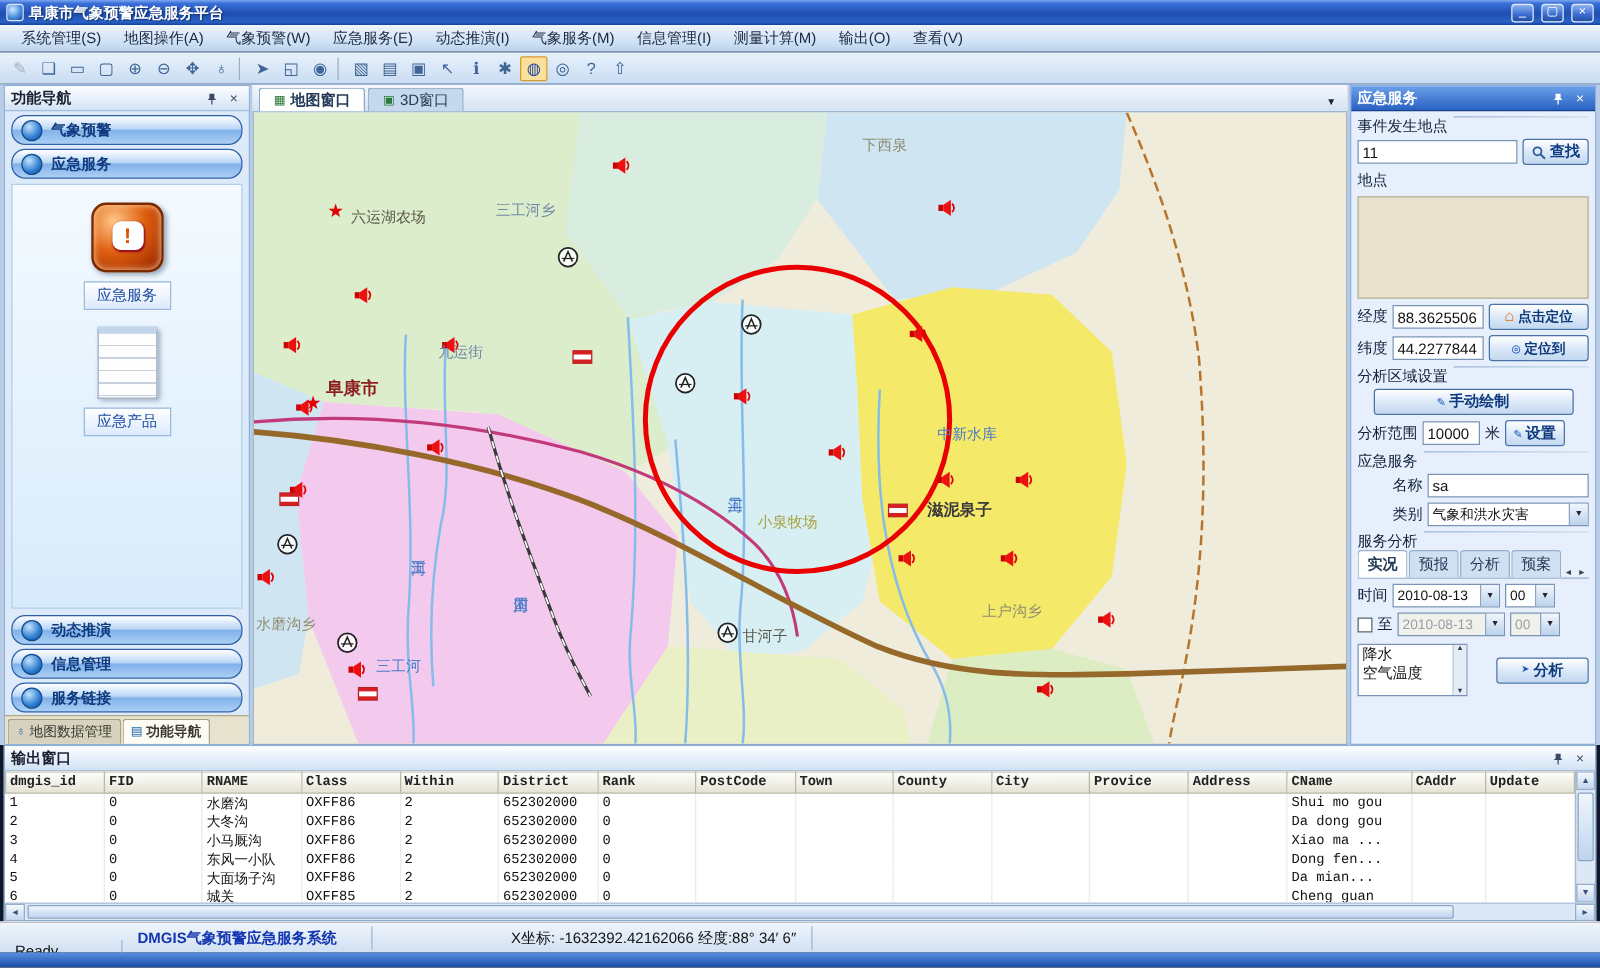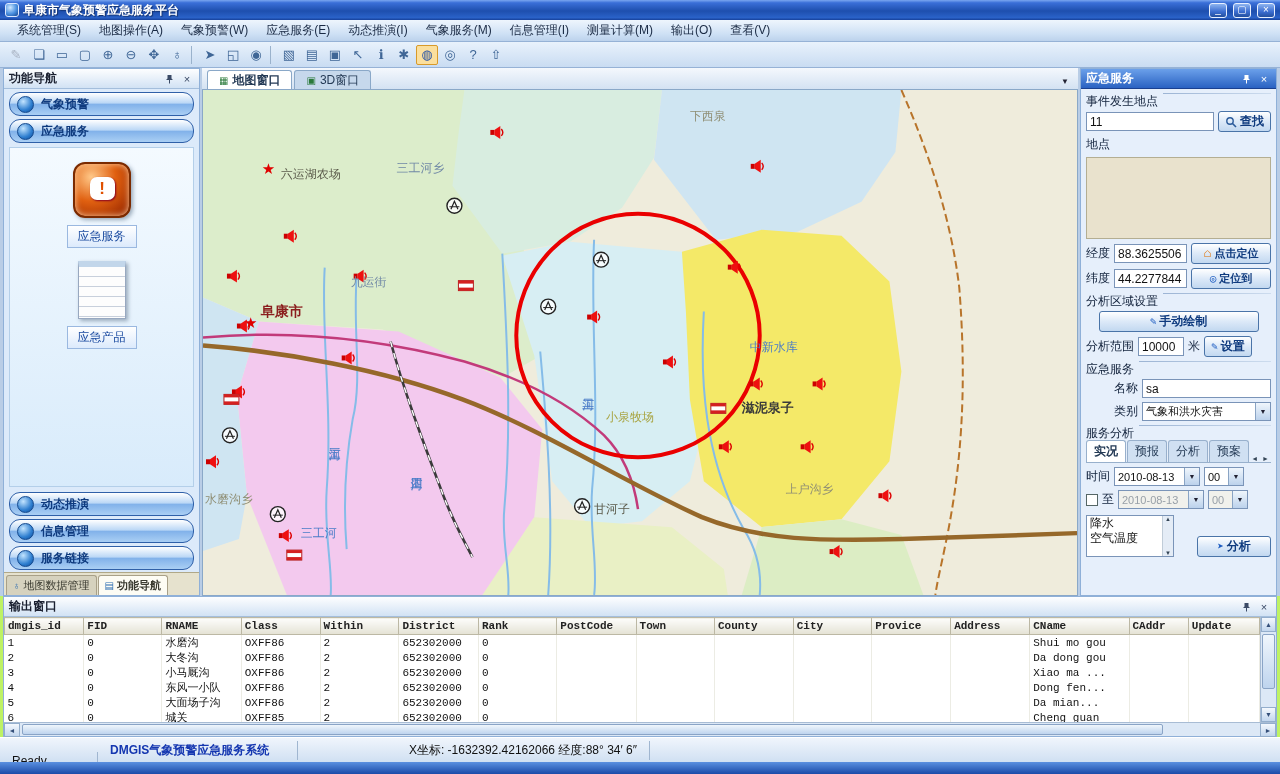--- a/index.html
+++ b/index.html
@@ -1,17 +1,17 @@
 <!DOCTYPE html>
 <html><head>
 <meta charset="utf-8">
 <style>
   *{box-sizing:border-box;margin:0;padding:0;}
   body{background:#555;font-family:"Liberation Sans","DejaVu Sans",sans-serif;}
-  .app{position:relative;width:1280px;height:774px;background:#bef264;overflow:hidden;font-size:12px;color:#111;}
+  .app{position:relative;width:1280px;height:774px;background:#0f172a;overflow:hidden;font-size:12px;color:#111;}
 
   
   .titlebar{position:absolute;left:0;top:0;right:0;height:20px;display:flex;align-items:center;gap:4px;padding:0 5px;
     background:linear-gradient(180deg,#7aa6f0 0%,#3a6fd8 14%,#1e4fae 55%,#2a62c8 88%,#16409a 100%);}
   .app-icon{width:14px;height:14px;border-radius:3px;background:radial-gradient(circle at 35% 30%,#cfe8ff,#4a90e0 55%,#14448e);border:1px solid #dce8ff;}
   .title-text{flex:1;color:#fff;font-weight:bold;font-size:12px;text-shadow:1px 1px 1px #12306a;}
   .win-btn{width:18px;height:15px;margin-left:2px;border:1px solid #e8f0ff;border-radius:3px;color:#fff;font-size:10px;line-height:12px;text-align:center;
     background:linear-gradient(180deg,#8db4f0,#3a6cd0 60%,#24509e);}
 
   
@@ -480,21 +480,21 @@
           <span class="mini-lbl">至</span>
           <div class="select w84 disabled">
               <span class="sel-txt">2010-08-13</span>
               <span class="sel-arrow">▼</span>
             </div>
           <div class="select w40 disabled">
               <span class="sel-txt">00</span>
               <span class="sel-arrow">▼</span>
             </div>
         </div>
-        <div class="row" style="align-items:flex-end;margin-top:2px;">
+        <div class="row" style="align-items:center;margin-top:2px;">
           <div class="listwrap">
             <div class="listitems">
                 <div>降水</div>
                 <div>空气温度</div>
               </div>
             <div class="mini-scroll">
               <span>▲</span>
               <span>▼</span>
             </div>
           </div>

